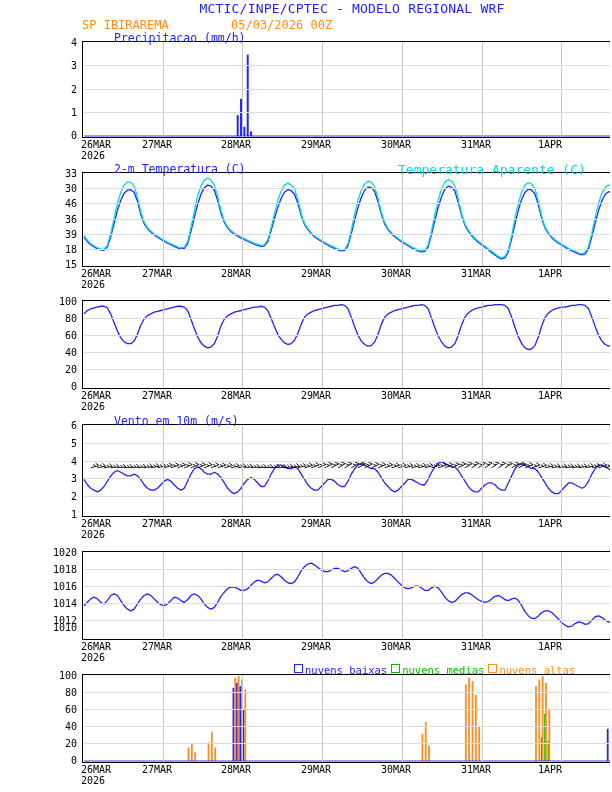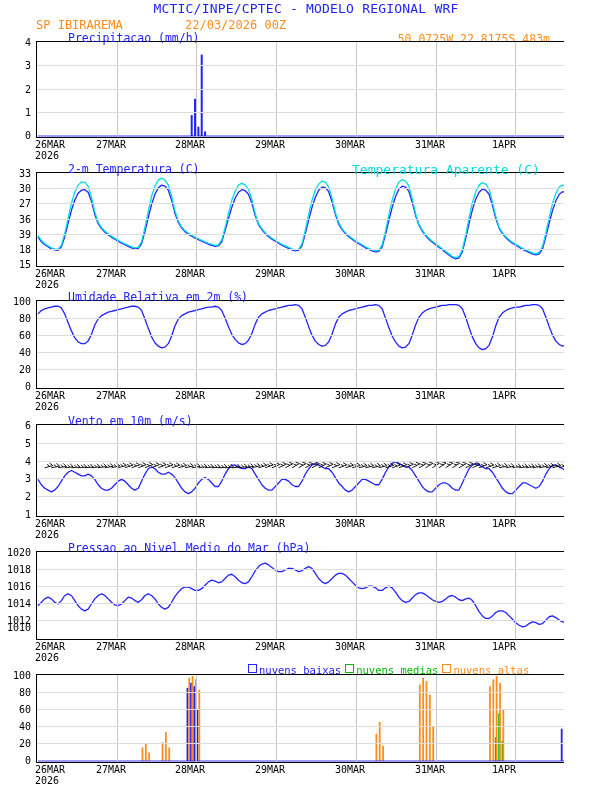--- a/index.html
+++ b/index.html
@@ -1,17 +1,17 @@
 <!DOCTYPE html>
 <html><head>
 <meta charset="utf-8">
 <style>
   html,body{margin:0;padding:0;background:#ffffff;}
   body{width:612px;height:792px;font-family:"DejaVu Sans",sans-serif;-webkit-font-smoothing:none;}
-  .page{position:relative;width:564px;height:792px;overflow:hidden;}
+  .page{position:relative;width:564px;height:792px;overflow:hidden;margin-left:46px;}
 
   .hdr-title{position:absolute;left:0;top:1px;width:612px;text-align:center;color:#2222ff;font-size:13px;letter-spacing:.2px;font-family:"DejaVu Sans Mono",monospace;}
   .hdr-station{position:absolute;left:36px;top:18px;color:#ff8c1a;font-size:12px;font-family:"DejaVu Sans Mono",monospace;}
   .hdr-date{position:absolute;left:185px;top:18px;color:#ff8c1a;font-size:12px;font-family:"DejaVu Sans Mono",monospace;}
   .hdr-coord{position:absolute;right:14px;top:32px;color:#ff8c1a;font-size:11.5px;font-family:"DejaVu Sans Mono",monospace;}
 
   .panel{position:absolute;left:36px;border:1px solid #000;box-sizing:border-box;background:#fff;}
   .panel .grid{position:absolute;inset:0;}
   .vline{position:absolute;top:0;bottom:0;width:1px;background:#c8c8c8;}
   .hline{position:absolute;left:0;right:0;height:1px;background:#dcdcdc;}
@@ -28,22 +28,21 @@
   .lg-box{display:inline-block;width:7px;height:7px;border:1px solid #333;margin-right:2px;vertical-align:1px;background:#fff;}
   svg{display:block;}
 </style>
 </head>
 <body>
 
 <div class="page">
 
   <div class="hdr-title">MCTIC/INPE/CPTEC - MODELO REGIONAL WRF</div>
   <div class="hdr-station">SP IBIRAREMA</div>
-  <div class="hdr-date">22/03/2026 00Z</div>
-  <div class="hdr-coord">50.0725W 22.8175S 483m</div>
+  <div class="hdr-date">05/03/2026 00Z</div>
 
   <div class="panel" id="p0" style="left:36px;top:41px;width:562px;height:97px;">
     <div class="grid">
         <div class="vline" style="left: 80px;"></div>
         <div class="vline" style="left: 159px;"></div>
         <div class="vline" style="left: 239px;"></div>
         <div class="vline" style="left: 319px;"></div>
         <div class="vline" style="left: 399px;"></div>
         <div class="vline" style="left: 478px;"></div>
         <div class="hline" style="top: 70px;"></div>
@@ -101,21 +100,21 @@
         <path d="M1.00 62.68 L4.34 67.23 L7.68 70.77 L11.02 72.79 L14.37 74.81 L17.71 75.82 L21.05 76.33 L24.39 72.28 L27.73 60.66 L31.07 45.49 L34.41 30.32 L37.75 19.20 L41.10 12.12 L44.44 9.09 L47.78 9.09 L51.12 13.13 L54.46 24.26 L57.80 38.92 L61.14 49.03 L64.49 54.59 L67.83 58.13 L71.17 60.66 L74.51 63.18 L77.85 65.21 L81.19 67.23 L84.53 69.25 L87.87 70.77 L91.22 72.28 L94.56 73.80 L97.90 74.81 L101.24 74.31 L104.58 68.74 L107.92 54.59 L111.26 38.41 L114.60 23.24 L117.95 13.13 L121.29 7.07 L124.63 5.04 L127.97 7.07 L131.31 12.12 L134.65 23.24 L137.99 37.91 L141.34 48.02 L144.68 54.08 L148.02 57.62 L151.36 60.15 L154.70 62.17 L158.04 64.19 L161.38 65.71 L164.72 67.23 L168.07 68.74 L171.41 70.26 L174.75 71.27 L178.09 72.28 L181.43 71.78 L184.77 66.72 L188.11 54.59 L191.46 40.43 L194.80 27.29 L198.14 18.19 L201.48 12.12 L204.82 10.10 L208.16 12.12 L211.50 16.17 L214.84 26.28 L218.19 40.43 L221.53 50.54 L224.87 55.60 L228.21 59.64 L231.55 62.68 L234.89 65.21 L238.23 67.23 L241.57 69.25 L244.92 71.27 L248.26 72.79 L251.60 74.31 L254.94 75.82 L258.28 76.83 L261.62 76.33 L264.96 70.77 L268.31 57.12 L271.65 41.44 L274.99 27.29 L278.33 17.18 L281.67 11.11 L285.01 8.08 L288.35 9.09 L291.69 14.14 L295.04 25.27 L298.38 39.42 L301.72 49.53 L305.06 55.60 L308.40 59.64 L311.74 62.68 L315.08 65.21 L318.43 67.73 L321.77 69.76 L325.11 71.78 L328.45 73.80 L331.79 75.32 L335.13 76.83 L338.47 77.84 L341.81 77.34 L345.16 71.78 L348.50 58.13 L351.84 41.95 L355.18 27.29 L358.52 16.17 L361.86 9.09 L365.20 6.56 L368.54 8.08 L371.89 13.13 L375.23 25.77 L378.57 40.43 L381.91 51.05 L385.25 57.12 L388.59 61.67 L391.93 65.21 L395.28 68.24 L398.62 70.77 L401.96 73.29 L405.30 75.82 L408.64 78.35 L411.98 80.88 L415.32 83.41 L418.66 84.92 L422.01 83.41 L425.35 76.83 L428.69 62.17 L432.03 44.98 L435.37 29.82 L438.71 18.69 L442.05 12.12 L445.40 9.59 L448.74 11.11 L452.08 16.17 L455.42 28.81 L458.76 43.47 L462.10 54.08 L465.44 59.64 L468.78 63.69 L472.13 66.72 L475.47 69.25 L478.81 71.27 L482.15 73.29 L485.49 75.32 L488.83 76.83 L492.17 78.35 L495.51 79.87 L498.86 80.88 L502.20 79.36 L505.54 73.29 L508.88 59.64 L512.22 44.48 L515.56 30.32 L518.90 20.21 L522.25 14.14 L525.59 12.12 L528.93 13.64 L532.27 18.69 L535.61 29.82 L538.95 43.47 L542.29 53.58 L545.63 58.63 L548.98 62.17 L552.32 64.70 L555.66 66.72 L559.00 68.24 " fill="none" stroke="#00dddd" stroke-width="1.3" stroke-linejoin="round"></path>
       </svg>
   </div>
   <div class="ptitle" style="left:68px;top:162px;">2-m Temperatura (C)</div>
   <div class="ptitle2" style="left:352px;top:162px;">Temperatura Aparente (C)</div>
   <div class="ytickwrap" id="y1" style="left:0px;top:172px;height:95px;">
       <div class="ytick" style="top: 92px;">15</div>
       <div class="ytick" style="top: 76.8333px;">18</div>
       <div class="ytick" style="top: 61.6667px;">39</div>
       <div class="ytick" style="top: 46.5px;">36</div>
-      <div class="ytick" style="top: 31.3333px;">27</div>
+      <div class="ytick" style="top: 31.3333px;">46</div>
       <div class="ytick" style="top: 16.1667px;">30</div>
       <div class="ytick" style="top: 1px;">33</div>
     </div>
   <div id="x1" style="position:absolute;left:0;top:268px;width:612px;height:24px;">
       <div class="xtick" style="left: 35px;">26MAR</div>
       <div class="xtick" style="left: 96px;">27MAR</div>
       <div class="xtick" style="left: 175px;">28MAR</div>
       <div class="xtick" style="left: 255px;">29MAR</div>
       <div class="xtick" style="left: 335px;">30MAR</div>
       <div class="xtick" style="left: 415px;">31MAR</div>
@@ -133,21 +132,20 @@
         <div class="vline" style="left: 478px;"></div>
         <div class="hline" style="top: 68px;"></div>
         <div class="hline" style="top: 51px;"></div>
         <div class="hline" style="top: 34px;"></div>
         <div class="hline" style="top: 17px;"></div>
       </div>
     <svg class="plot" width="560" height="87" viewBox="0 0 560 87">
         <path d="M1.00 12.90 L4.34 9.50 L7.68 7.80 L11.02 6.95 L14.37 6.10 L17.71 5.25 L21.05 5.25 L24.39 6.95 L27.73 12.90 L31.07 21.40 L34.41 29.90 L37.75 36.70 L41.10 40.95 L44.44 42.65 L47.78 42.65 L51.12 40.10 L54.46 33.30 L57.80 23.95 L61.14 18.00 L64.49 14.60 L67.83 12.90 L71.17 11.20 L74.51 10.35 L77.85 9.50 L81.19 8.65 L84.53 7.80 L87.87 6.95 L91.22 6.10 L94.56 5.25 L97.90 5.25 L101.24 6.10 L104.58 9.50 L107.92 18.00 L111.26 27.35 L114.60 35.85 L117.95 41.80 L121.29 45.20 L124.63 46.90 L127.97 46.05 L131.31 42.65 L134.65 35.00 L137.99 24.80 L141.34 18.00 L144.68 14.60 L148.02 12.90 L151.36 11.20 L154.70 10.35 L158.04 9.50 L161.38 8.65 L164.72 7.80 L168.07 6.95 L171.41 6.10 L174.75 6.10 L178.09 5.25 L181.43 6.10 L184.77 9.50 L188.11 17.15 L191.46 25.65 L194.80 33.30 L198.14 38.40 L201.48 41.80 L204.82 43.50 L208.16 42.65 L211.50 39.25 L214.84 32.45 L218.19 23.10 L221.53 16.30 L224.87 12.90 L228.21 11.20 L231.55 9.50 L234.89 8.65 L238.23 7.80 L241.57 6.95 L244.92 6.10 L248.26 5.25 L251.60 4.40 L254.94 4.40 L258.28 3.55 L261.62 4.40 L264.96 7.80 L268.31 16.30 L271.65 25.65 L274.99 34.15 L278.33 40.10 L281.67 43.50 L285.01 45.20 L288.35 44.35 L291.69 40.95 L295.04 33.30 L298.38 23.10 L301.72 16.30 L305.06 12.90 L308.40 11.20 L311.74 9.50 L315.08 8.65 L318.43 7.80 L321.77 6.95 L325.11 6.10 L328.45 5.25 L331.79 4.40 L335.13 4.40 L338.47 3.55 L341.81 4.40 L345.16 7.80 L348.50 17.15 L351.84 26.50 L355.18 35.00 L358.52 40.95 L361.86 45.20 L365.20 46.90 L368.54 46.05 L371.89 42.65 L375.23 34.15 L378.57 23.95 L381.91 16.30 L385.25 12.05 L388.59 9.50 L391.93 7.80 L395.28 6.95 L398.62 6.10 L401.96 5.25 L405.30 4.40 L408.64 4.40 L411.98 3.55 L415.32 3.55 L418.66 3.55 L422.01 4.40 L425.35 7.80 L428.69 16.30 L432.03 26.50 L435.37 35.85 L438.71 42.65 L442.05 46.90 L445.40 48.60 L448.74 47.75 L452.08 44.35 L455.42 35.85 L458.76 24.80 L462.10 16.30 L465.44 12.05 L468.78 9.50 L472.13 7.80 L475.47 6.95 L478.81 6.10 L482.15 6.10 L485.49 5.25 L488.83 4.40 L492.17 4.40 L495.51 3.55 L498.86 3.55 L502.20 4.40 L505.54 7.80 L508.88 16.30 L512.22 25.65 L515.56 34.15 L518.90 40.10 L522.25 43.50 L525.59 45.20 L528.93 44.35 L532.27 40.95 L535.61 33.30 L538.95 23.95 L542.29 17.15 L545.63 13.75 L548.98 12.05 L552.32 11.20 L555.66 10.35 L559.00 9.50 " fill="none" stroke="#2222ff" stroke-width="1.3" stroke-linejoin="round"></path>
       </svg>
   </div>
-  <div class="ptitle" style="left:68px;top:290px;">Umidade Relativa em 2m (%)</div>
   <div class="ytickwrap" id="y2" style="left:0px;top:300px;height:89px;">
       <div class="ytick" style="top: 86px;">0</div>
       <div class="ytick" style="top: 69px;">20</div>
       <div class="ytick" style="top: 52px;">40</div>
       <div class="ytick" style="top: 35px;">60</div>
       <div class="ytick" style="top: 18px;">80</div>
       <div class="ytick" style="top: 1px;">100</div>
     </div>
   <div id="x2" style="position:absolute;left:0;top:390px;width:612px;height:24px;">
       <div class="xtick" style="left: 35px;">26MAR</div>
@@ -458,21 +456,20 @@
         <div class="vline" style="left: 478px;"></div>
         <div class="hline" style="top: 68px;"></div>
         <div class="hline" style="top: 51px;"></div>
         <div class="hline" style="top: 34px;"></div>
         <div class="hline" style="top: 17px;"></div>
       </div>
     <svg class="plot" width="560" height="87" viewBox="0 0 560 87">
         <path d="M1.00 53.70 L4.34 50.30 L7.68 46.90 L11.02 45.20 L14.37 46.90 L17.71 50.30 L21.05 52.00 L24.39 48.60 L27.73 43.50 L31.07 41.80 L34.41 43.50 L37.75 48.60 L41.10 53.70 L44.44 57.10 L47.78 58.80 L51.12 57.10 L54.46 52.00 L57.80 46.90 L61.14 43.50 L64.49 41.80 L67.83 43.50 L71.17 46.90 L74.51 50.30 L77.85 52.85 L81.19 53.70 L84.53 52.00 L87.87 48.60 L91.22 45.20 L94.56 46.05 L97.90 48.60 L101.24 50.30 L104.58 47.75 L107.92 43.50 L111.26 41.80 L114.60 43.50 L117.95 46.90 L121.29 52.00 L124.63 55.40 L127.97 57.10 L131.31 55.40 L134.65 50.30 L137.99 44.35 L141.34 40.10 L144.68 36.70 L148.02 35.00 L151.36 35.00 L154.70 36.70 L158.04 38.40 L161.38 38.40 L164.72 36.70 L168.07 33.30 L171.41 29.90 L174.75 28.20 L178.09 29.05 L181.43 30.75 L184.77 29.90 L188.11 26.50 L191.46 23.10 L194.80 22.25 L198.14 24.80 L201.48 28.20 L204.82 30.75 L208.16 31.60 L211.50 29.90 L214.84 24.80 L218.19 18.85 L221.53 14.60 L224.87 12.05 L228.21 11.20 L231.55 12.90 L234.89 15.45 L238.23 18.00 L241.57 19.70 L244.92 19.70 L248.26 18.00 L251.60 16.30 L254.94 16.30 L258.28 18.00 L261.62 19.70 L264.96 18.85 L268.31 16.30 L271.65 14.60 L274.99 16.30 L278.33 21.40 L281.67 26.50 L285.01 29.90 L288.35 31.60 L291.69 29.90 L295.04 26.50 L298.38 23.10 L301.72 21.40 L305.06 21.40 L308.40 23.10 L311.74 26.50 L315.08 29.90 L318.43 33.30 L321.77 35.85 L325.11 36.70 L328.45 35.85 L331.79 34.15 L335.13 34.15 L338.47 35.85 L341.81 38.40 L345.16 38.40 L348.50 35.85 L351.84 34.15 L355.18 35.85 L358.52 40.10 L361.86 45.20 L365.20 48.60 L368.54 50.30 L371.89 49.45 L375.23 46.05 L378.57 42.65 L381.91 40.95 L385.25 40.95 L388.59 42.65 L391.93 45.20 L395.28 47.75 L398.62 49.45 L401.96 50.30 L405.30 49.45 L408.64 46.90 L411.98 44.35 L415.32 43.50 L418.66 45.20 L422.01 47.75 L425.35 48.60 L428.69 46.90 L432.03 46.05 L435.37 48.60 L438.71 53.70 L442.05 59.65 L445.40 63.90 L448.74 66.45 L452.08 66.45 L455.42 63.90 L458.76 60.50 L462.10 58.80 L465.44 58.80 L468.78 60.50 L472.13 63.90 L475.47 67.30 L478.81 70.70 L482.15 73.25 L485.49 74.95 L488.83 74.10 L492.17 71.55 L495.51 69.85 L498.86 70.70 L502.20 72.40 L505.54 71.55 L508.88 68.15 L512.22 64.75 L515.56 63.90 L518.90 65.60 L522.25 68.15 L525.59 69.85 L528.93 70.70 L532.27 69.00 L535.61 64.75 L538.95 58.80 L542.29 53.70 L545.63 50.30 L548.98 48.60 L552.32 48.60 L555.66 50.30 L559.00 52.00 " fill="none" stroke="#2222ff" stroke-width="1.3" stroke-linejoin="round"></path>
       </svg>
   </div>
-  <div class="ptitle" style="left:68px;top:541px;">Pressao ao Nivel Medio do Mar (hPa)</div>
   <div class="ytickwrap" id="y4" style="left:0px;top:551px;height:89px;">
       <div class="ytick" style="top: 76px;">1010</div>
       <div class="ytick" style="top: 69px;">1012</div>
       <div class="ytick" style="top: 52px;">1014</div>
       <div class="ytick" style="top: 35px;">1016</div>
       <div class="ytick" style="top: 18px;">1018</div>
       <div class="ytick" style="top: 1px; text-align: right;">1020</div>
     </div>
   <div id="x4" style="position:absolute;left:0;top:641px;width:612px;height:24px;">
       <div class="xtick" style="left: 35px;">26MAR</div>

